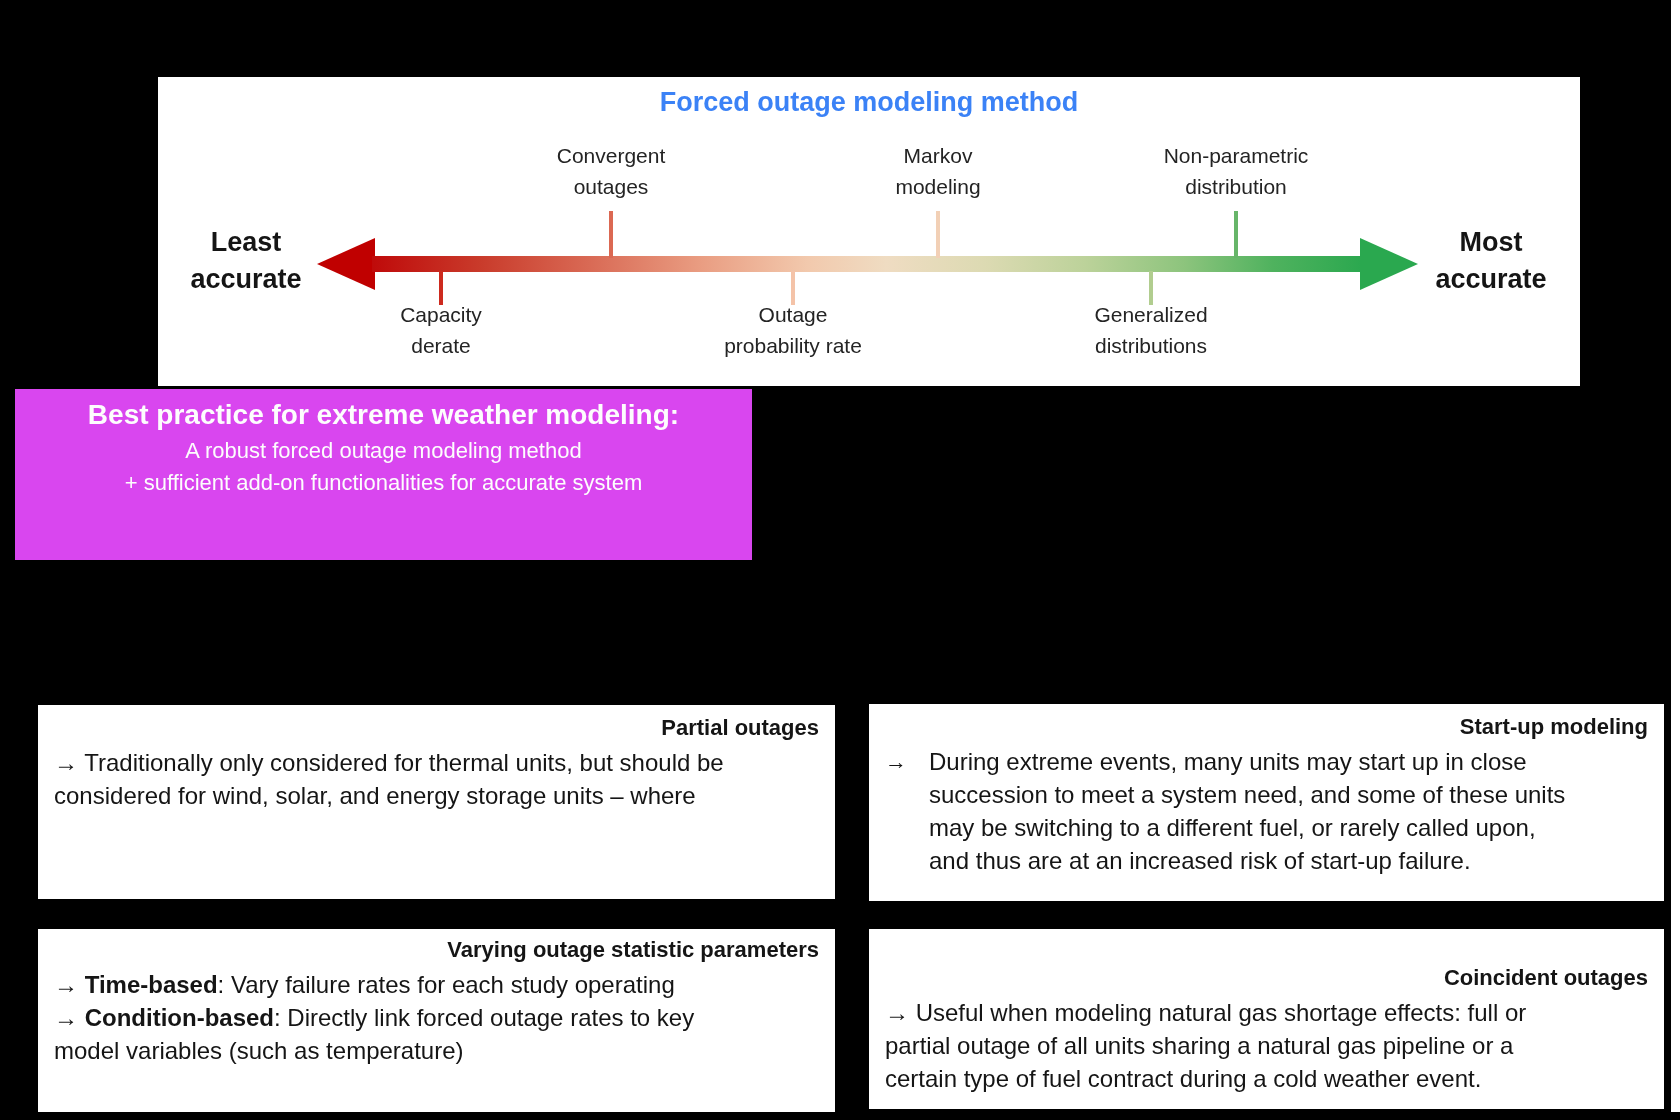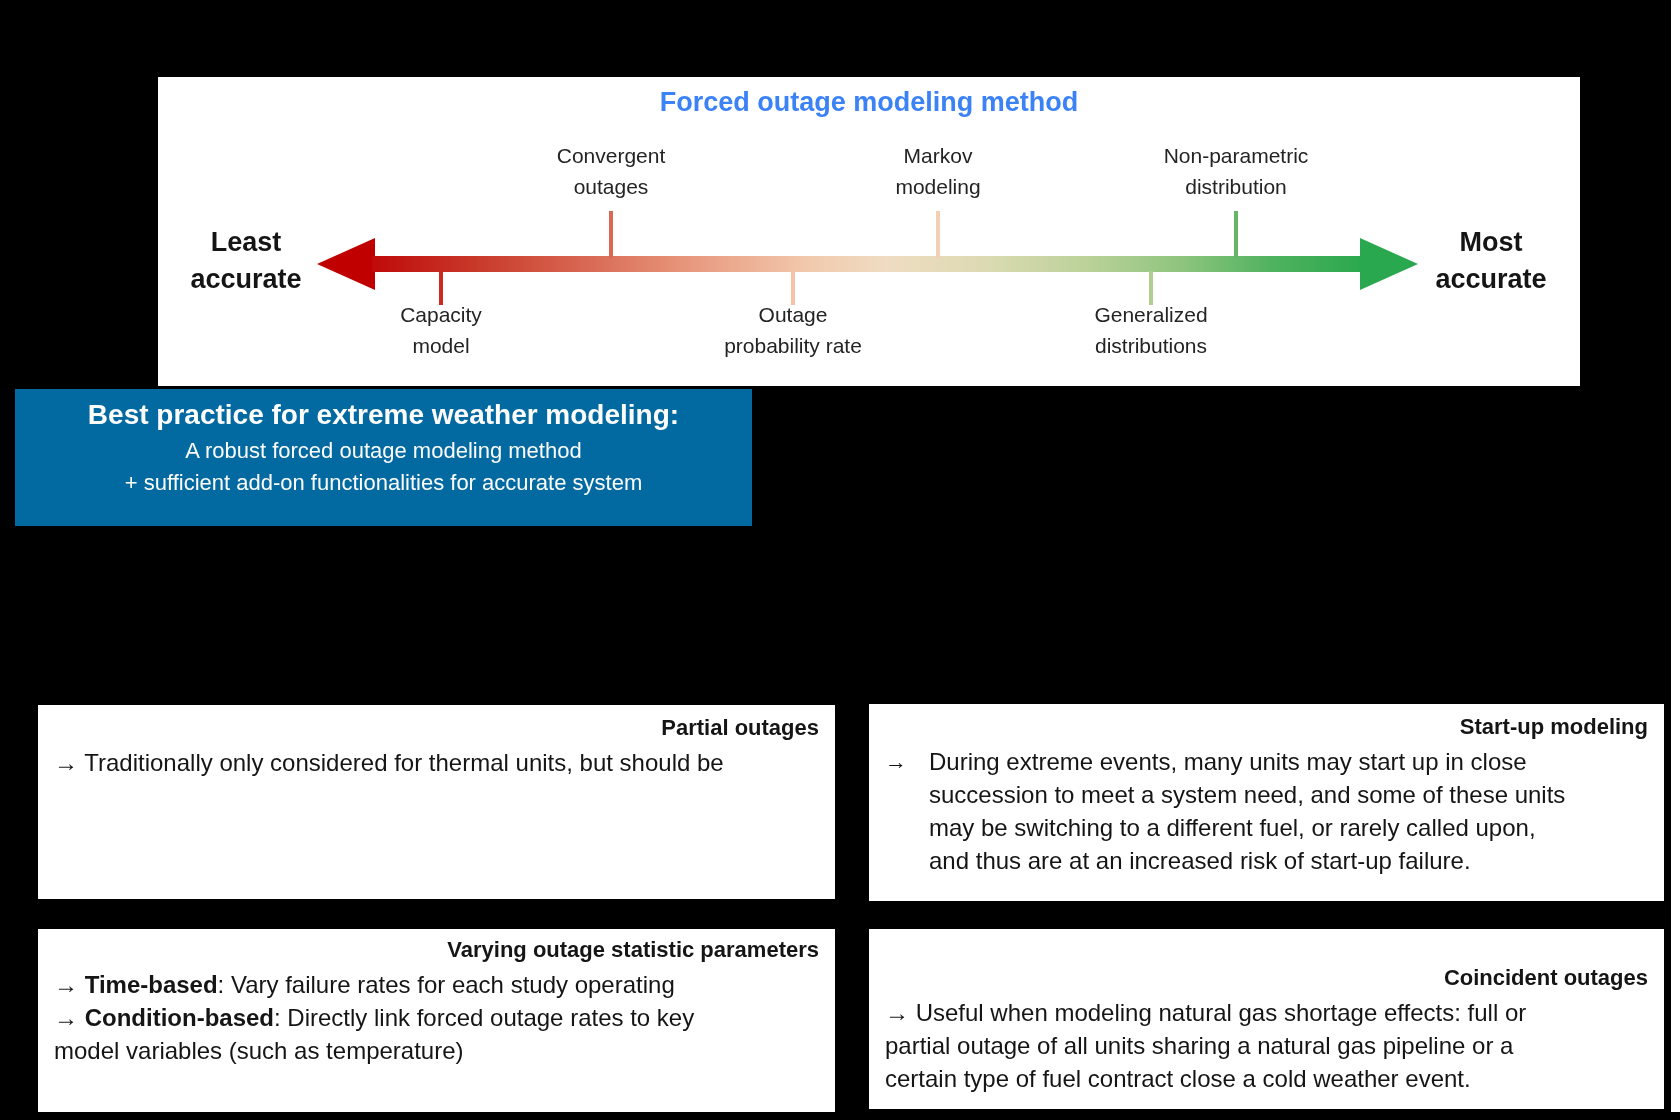--- a/index.html
+++ b/index.html
@@ -39,22 +39,22 @@
   .tick-below{top:271px;height:34px;}
   .scale-label{
     position:absolute;transform:translateX(-50%);
     font-size:21px;line-height:31px;text-align:center;white-space:pre-line;color:#242424;
   }
   .label-above{top:140px;}
   .label-below{top:299px;}
 
   
   .best-practice{
-    position:absolute;left:15px;top:389px;width:737px;height:137px;
-    background:#0369a1;color:#fdfdfd;text-align:center;box-sizing:border-box;
+    position:absolute;left:15px;top:389px;width:737px;height:171px;
+    background:#d946ef;color:#fdfdfd;text-align:center;box-sizing:border-box;
     padding:6px 20px 0 20px;
   }
   .bp-title{font-size:28px;font-weight:bold;line-height:40px;text-align:center;}
   .bp-line{font-size:22px;line-height:32px;}
 
   
   .card{
     position:absolute;background:#fff;border:2px solid #000;box-sizing:border-box;
     padding:8px 16px;color:#151515;
   }
@@ -93,38 +93,39 @@
       <div class="scale-label label-above" style="left: 611px;">Convergent
 outages</div>
       <div class="tick tick-above" style="left: 936px; background: rgb(242, 208, 182);"></div>
       <div class="scale-label label-above" style="left: 938px;">Markov
 modeling</div>
       <div class="tick tick-above" style="left: 1234px; background: rgb(103, 181, 105);"></div>
       <div class="scale-label label-above" style="left: 1236px;">Non-parametric
 distribution</div>
       <div class="tick tick-below" style="left: 439px; background: rgb(205, 42, 30);"></div>
       <div class="scale-label label-below" style="left: 441px;">Capacity
-model</div>
+derate</div>
       <div class="tick tick-below" style="left: 791px; background: rgb(244, 195, 168);"></div>
       <div class="scale-label label-below" style="left: 793px;">Outage
 probability rate</div>
       <div class="tick tick-below" style="left: 1149px; background: rgb(177, 205, 143);"></div>
       <div class="scale-label label-below" style="left: 1151px;">Generalized
 distributions</div>
     </div>
 
   <aside class="best-practice">
     <div class="bp-title">Best practice for extreme weather modeling:</div>
     <div class="bp-line">A robust forced outage modeling method</div>
     <div class="bp-line">+ sufficient add-on functionalities for accurate system</div>
   </aside>
 
   <section class="card card-0">
       <div class="card-title">Partial outages</div>
       <div class="card-line"><span>→ Traditionally only considered for thermal units, but should be</span></div>
+      <div class="card-line"><span>considered for wind, solar, and energy storage units – where</span></div>
     </section>
   <section class="card card-1">
       <div class="card-title">Start-up modeling</div>
       <div class="hang-row">
         <div class="hang-arrow">→</div>
         <div class="hang-lines">
           <div class="card-line"><span>During extreme events, many units may start up in close</span></div>
           <div class="card-line"><span>succession to meet a system need, and some of these units</span></div>
           <div class="card-line"><span>may be switching to a different fuel, or rarely called upon,</span></div>
           <div class="card-line"><span>and thus are at an increased risk of start-up failure.</span></div>
@@ -134,16 +135,16 @@
   <section class="card card-2">
       <div class="card-title">Varying outage statistic parameters</div>
       <div class="card-line"><span>→ </span><span class="b">Time-based</span><span>: Vary failure rates for each study operating</span></div>
       <div class="card-line"><span>→ </span><span class="b">Condition-based</span><span>: Directly link forced outage rates to key</span></div>
       <div class="card-line"><span>model variables (such as temperature)</span></div>
     </section>
   <section class="card card-3">
       <div class="card-title">Coincident outages</div>
       <div class="card-line"><span>→ Useful when modeling natural gas shortage effects: full or</span></div>
       <div class="card-line"><span>partial outage of all units sharing a natural gas pipeline or a</span></div>
-      <div class="card-line"><span>certain type of fuel contract close a cold weather event.</span></div>
+      <div class="card-line"><span>certain type of fuel contract during a cold weather event.</span></div>
     </section>
 
 </div>
 
 </body></html>

